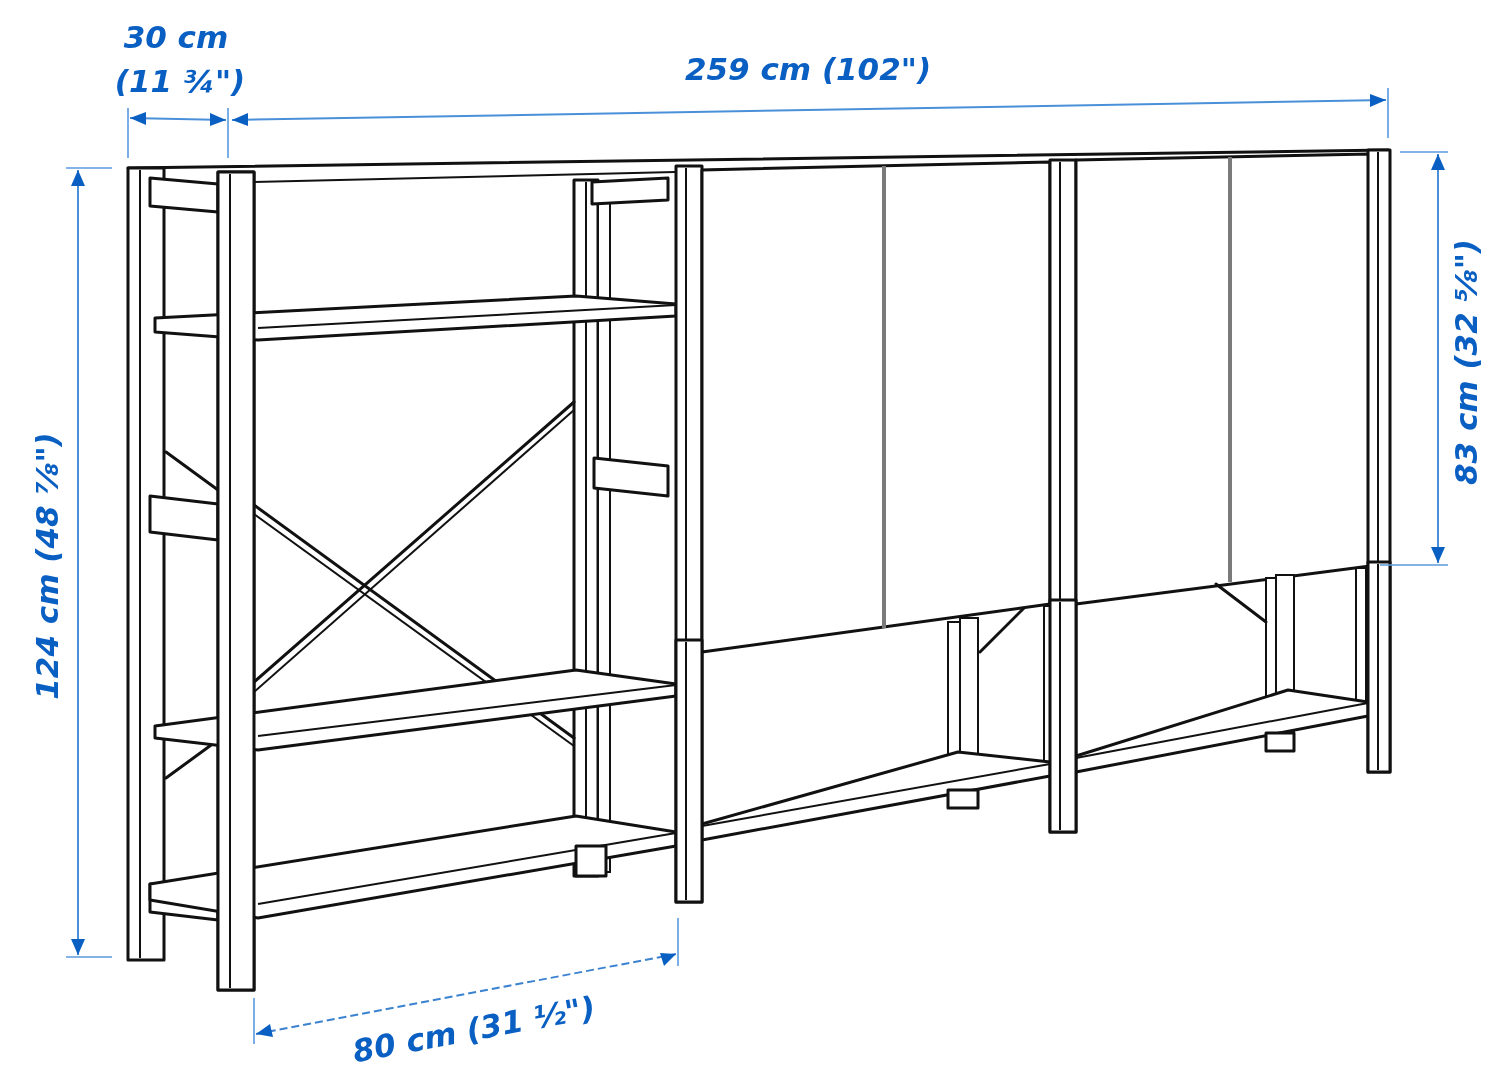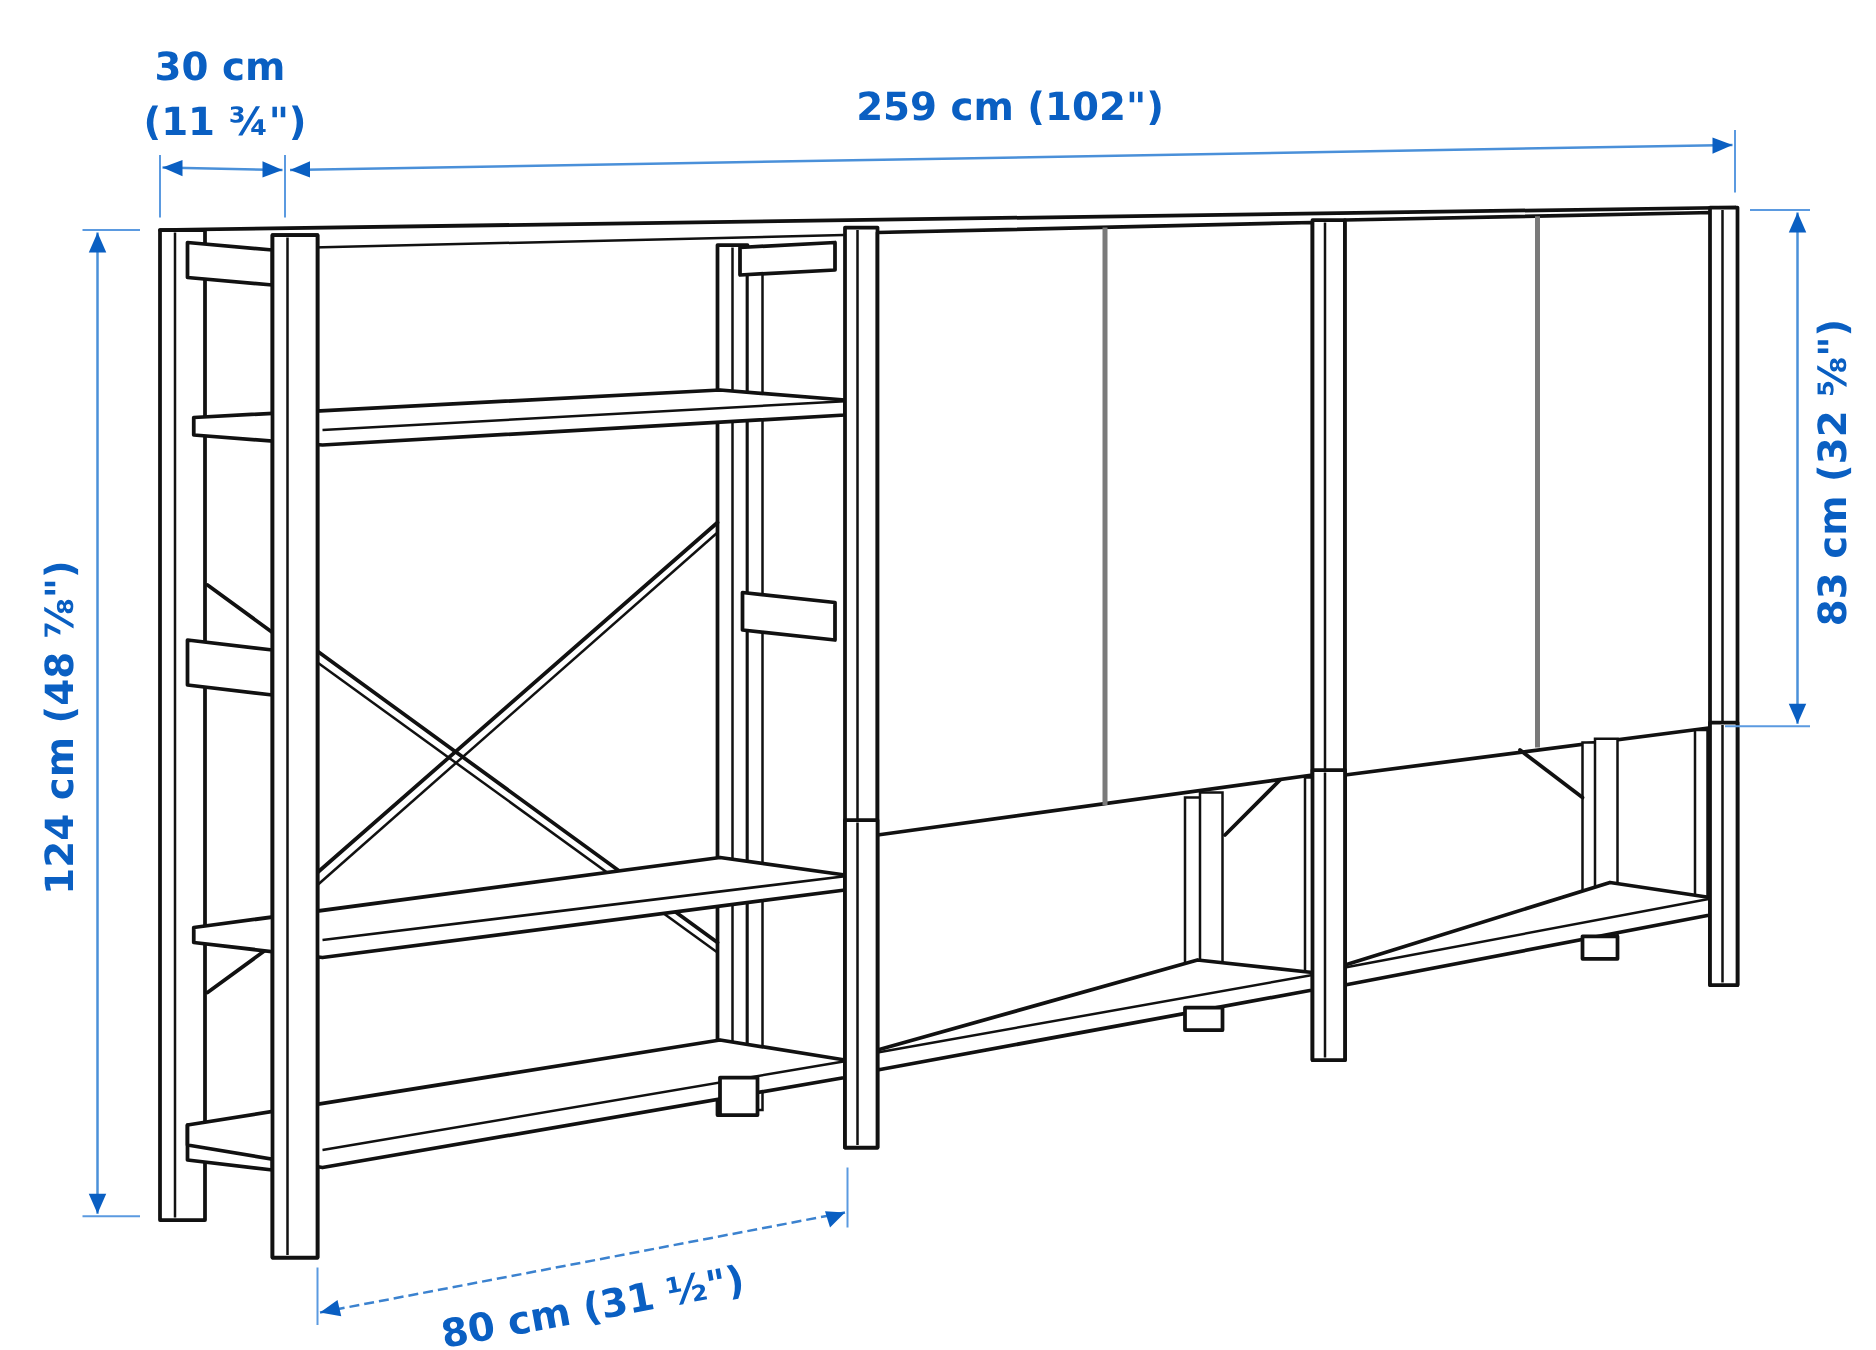--- a/index.html
+++ b/index.html
@@ -1,17 +1,17 @@
 <!DOCTYPE html>
 <html><head>
 <meta charset="utf-8">
 <style>
   html, body { margin: 0; padding: 0; background: #ffffff; }
   body { width: 1501px; height: 1080px; overflow: hidden; position: relative; font-family: "DejaVu Sans", sans-serif; }
-  #stage { position: absolute; left: 0; top: 16px; width: 1501px; height: 768px; }
+  #stage { position: absolute; left: 0; top: 0; width: 1501px; height: 768px; font-style: italic; }
   .ln { stroke: #111111; stroke-width: 3; fill: none; stroke-linejoin: round; stroke-linecap: round; }
   .ln-thin { stroke: #111111; stroke-width: 2; fill: none; }
   .fill-w { fill: #ffffff; }
   .gap { stroke: #7a7a7a; stroke-width: 4; }
   .dim { stroke: #4a90d9; stroke-width: 2; fill: none; }
   .dim-dash { stroke: #3b82cf; stroke-width: 2; fill: none; stroke-dasharray: 8 4; }
   .ext { stroke: #5b9ae0; stroke-width: 1.6; }
   .arrow { fill: #0a5fc2; }
   .dlabel { fill: #0a5fc2; font-family: "DejaVu Sans", sans-serif; font-weight: bold; font-size: 31px; }
 </style>

